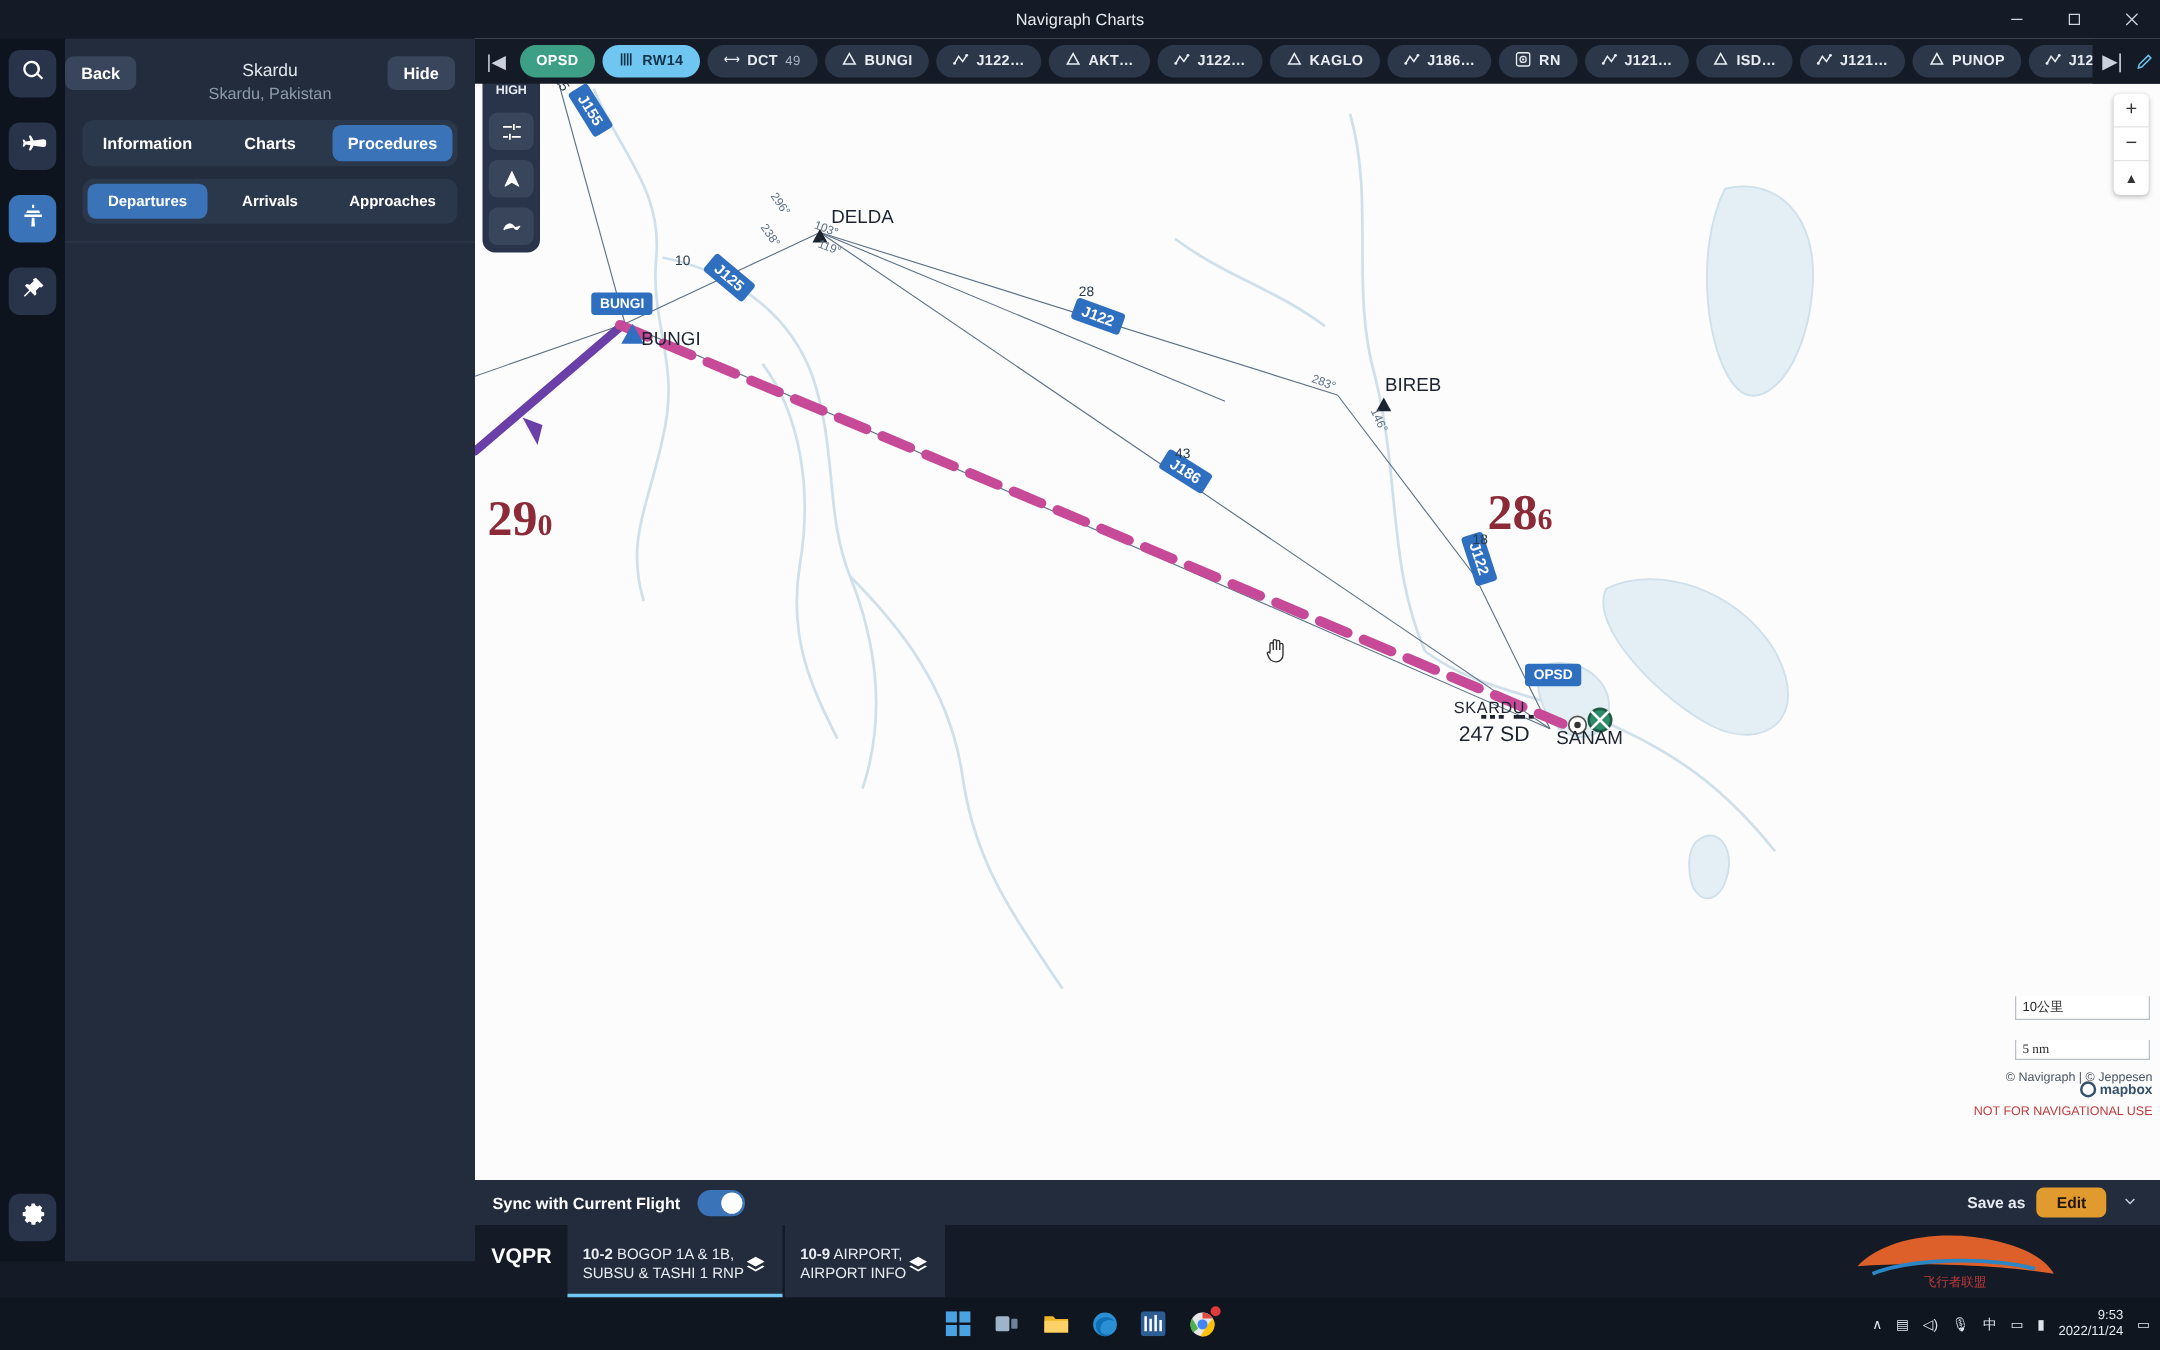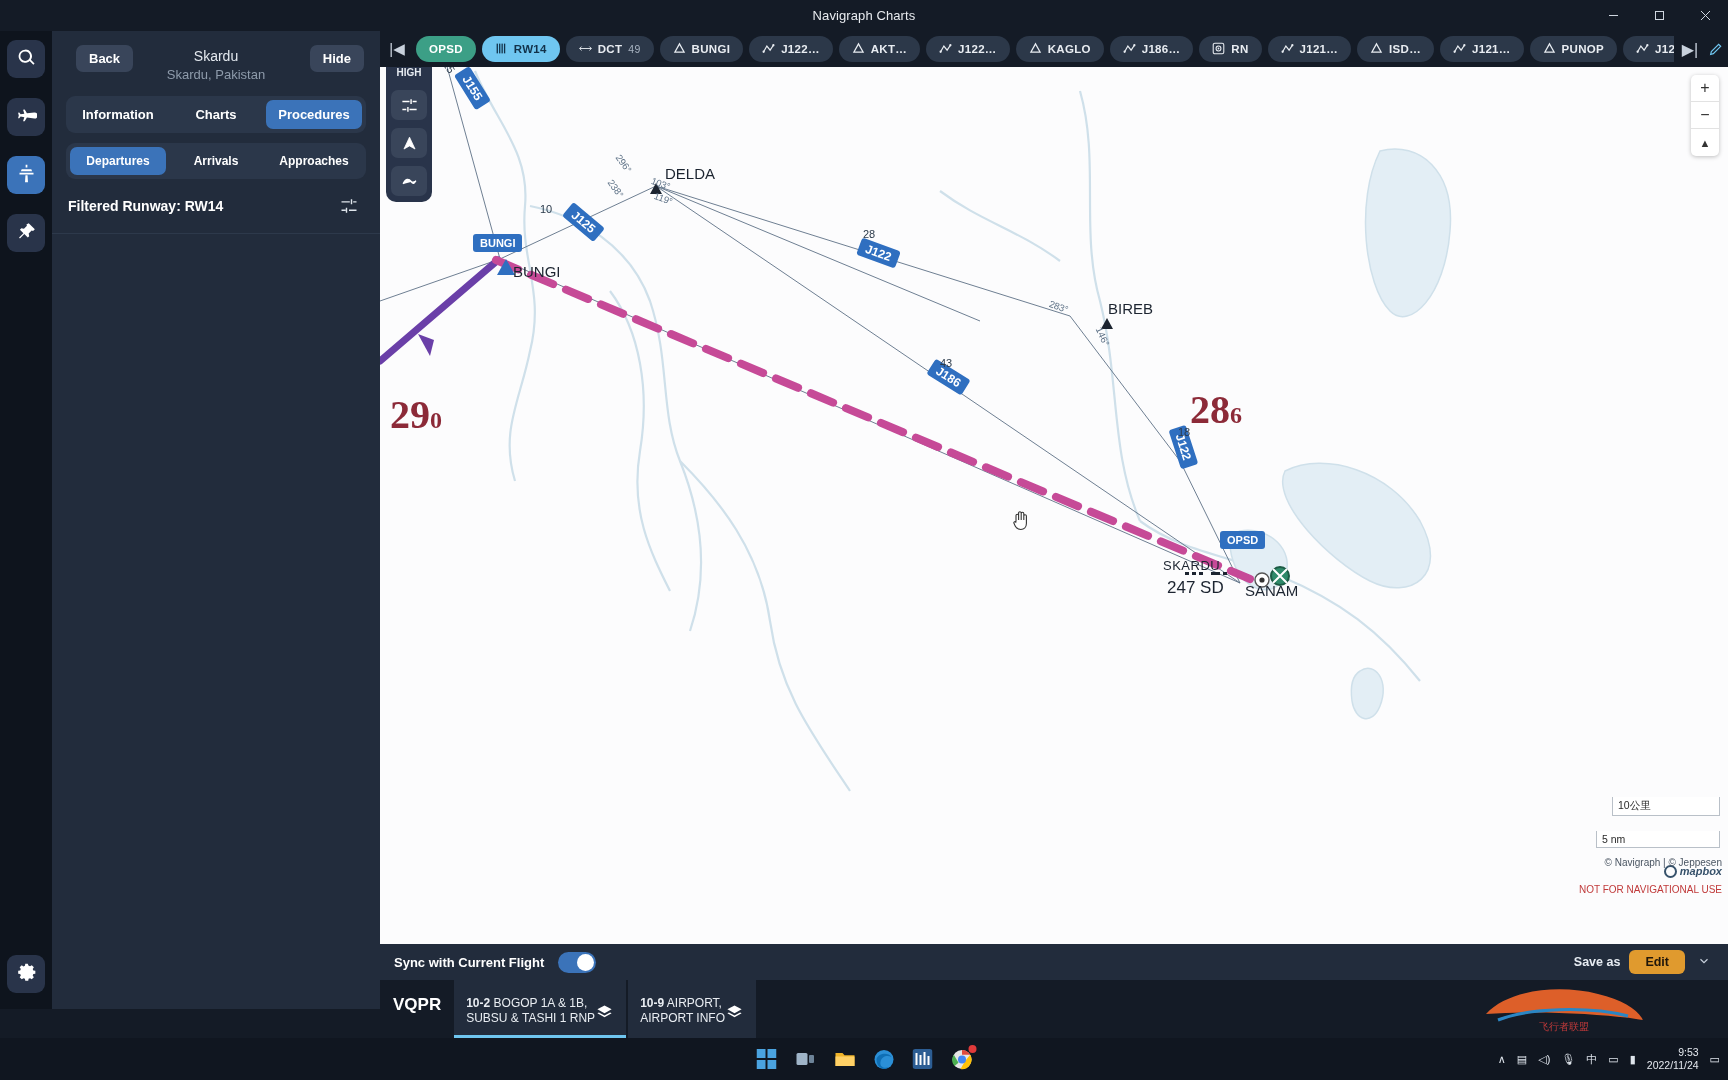--- a/index.html
+++ b/index.html
@@ -43,21 +43,21 @@
   
   .panel {
     position: absolute; left: 52px; top: 31px; width: 328px; height: 978px;
     background: #222c3c;
   }
   .panel-head { padding: 12px 16px 0 16px; position: relative; }
   .pill-btn {
     background: #39455a; color: #fff; font-size: 13px; font-weight: bold;
     border: none; border-radius: 7px; padding: 6px 13px; cursor: pointer;
   }
-  .panel-back { position: absolute; left: 24px; top: 14px; }
+  .panel-back { position: absolute; left: 0; top: 14px; }
   .panel-hide { position: absolute; right: 16px; top: 14px; }
   .panel-title { text-align: center; color: #ffffff; font-size: 23px; font-weight: bold; margin-top: 26px; }
   .panel-sub1 { text-align: center; color: #e3e8ee; font-size: 14px; margin-top: 5px; }
   .panel-sub2 { text-align: center; color: #8e9bab; font-size: 13px; margin-top: 3px; }
 
   .segmented {
     margin: 14px 14px 0 14px; background: #2b374a; border-radius: 9px;
     display: flex; padding: 4px; gap: 2px;
   }
   .seg-item {
@@ -137,30 +137,30 @@
   }
   .chipbar-right .ic { width: 24px; height: 30px; display: flex; align-items: center; justify-content: center; color: #c8d1dc; cursor: pointer; }
 
   
   .scalebar {
     position: absolute; right: 8px; background: rgba(255,255,255,.82);
     border: 1px solid #b9c0c8; border-top: none; font-size: 10.5px; color: #2a2a2a;
     padding: 2px 5px; z-index: 25;
   }
   .scale-km { bottom: 128px; width: 108px; }
-  .scale-nm { bottom: 96px; width: 124px; }
+  .scale-nm { bottom: 96px; width: 108px; font-family: Liberation Serif, serif; }
   .attrib {
     position: absolute; right: 6px; bottom: 49px; font-size: 10px; color: #4a5562;
     z-index: 25; text-align: right;
   }
   .attrib .nonav { color: #c03a3a; margin-top: 16px; }
   .mapbox-logo {
     position: absolute; right: 6px; bottom: 66px; z-index: 25;
-    display: flex; align-items: flex-start; gap: 3px; color: #37526b;
-    font-size: 11px; font-weight: bold; font-style: italic;
+    display: flex; align-items: center; gap: 3px; color: #37526b;
+    font-size: 11px; font-weight: bold; 
   }
   .mapbox-logo .circ {
     width: 13px; height: 13px; border-radius: 50%; border: 2px solid #37526b;
     display: inline-block;
   }
 
   
   .syncbar {
     position: absolute; left: 380px; top: 944px; width: 1348px; height: 36px;
     background: #222c3c; display: flex; align-items: center; padding: 0 14px;
@@ -292,28 +292,20 @@
       <div class="seg-item">Charts</div>
       <div class="seg-item active">Procedures</div>
     </div>
 
     <div class="segmented sub">
       <div class="seg-item sub active">Departures</div>
       <div class="seg-item sub">Arrivals</div>
       <div class="seg-item sub">Approaches</div>
     </div>
 
-    <div class="filter-row">
-      <div class="filter-label">Filtered Runway: RW14</div>
-      <div class="filter-icon">
-        <svg viewBox="0 0 24 24">
-            <path d="M3 7h10M17 7h4M3 17h5M12 17h9M15 4v6M9 14v6"></path>
-          </svg>
-      </div>
-    </div>
     <div class="panel-divider"></div>
   </div>
 
   <div class="map">
     <svg class="map-svg" viewBox="0 0 1348 913">
 
       <g stroke="#cfe0ea" stroke-width="2.2" fill="none">
         <path d="M95 40 C115 90, 150 120, 145 175 C140 230, 165 260, 150 320 C140 370, 120 400, 135 450"></path>
         <path d="M150 175 C200 185, 250 215, 270 270 C290 330, 280 380, 300 430 C320 480, 330 540, 310 600"></path>
         <path d="M300 430 C340 470, 380 520, 390 590 C400 660, 430 700, 470 760"></path>

